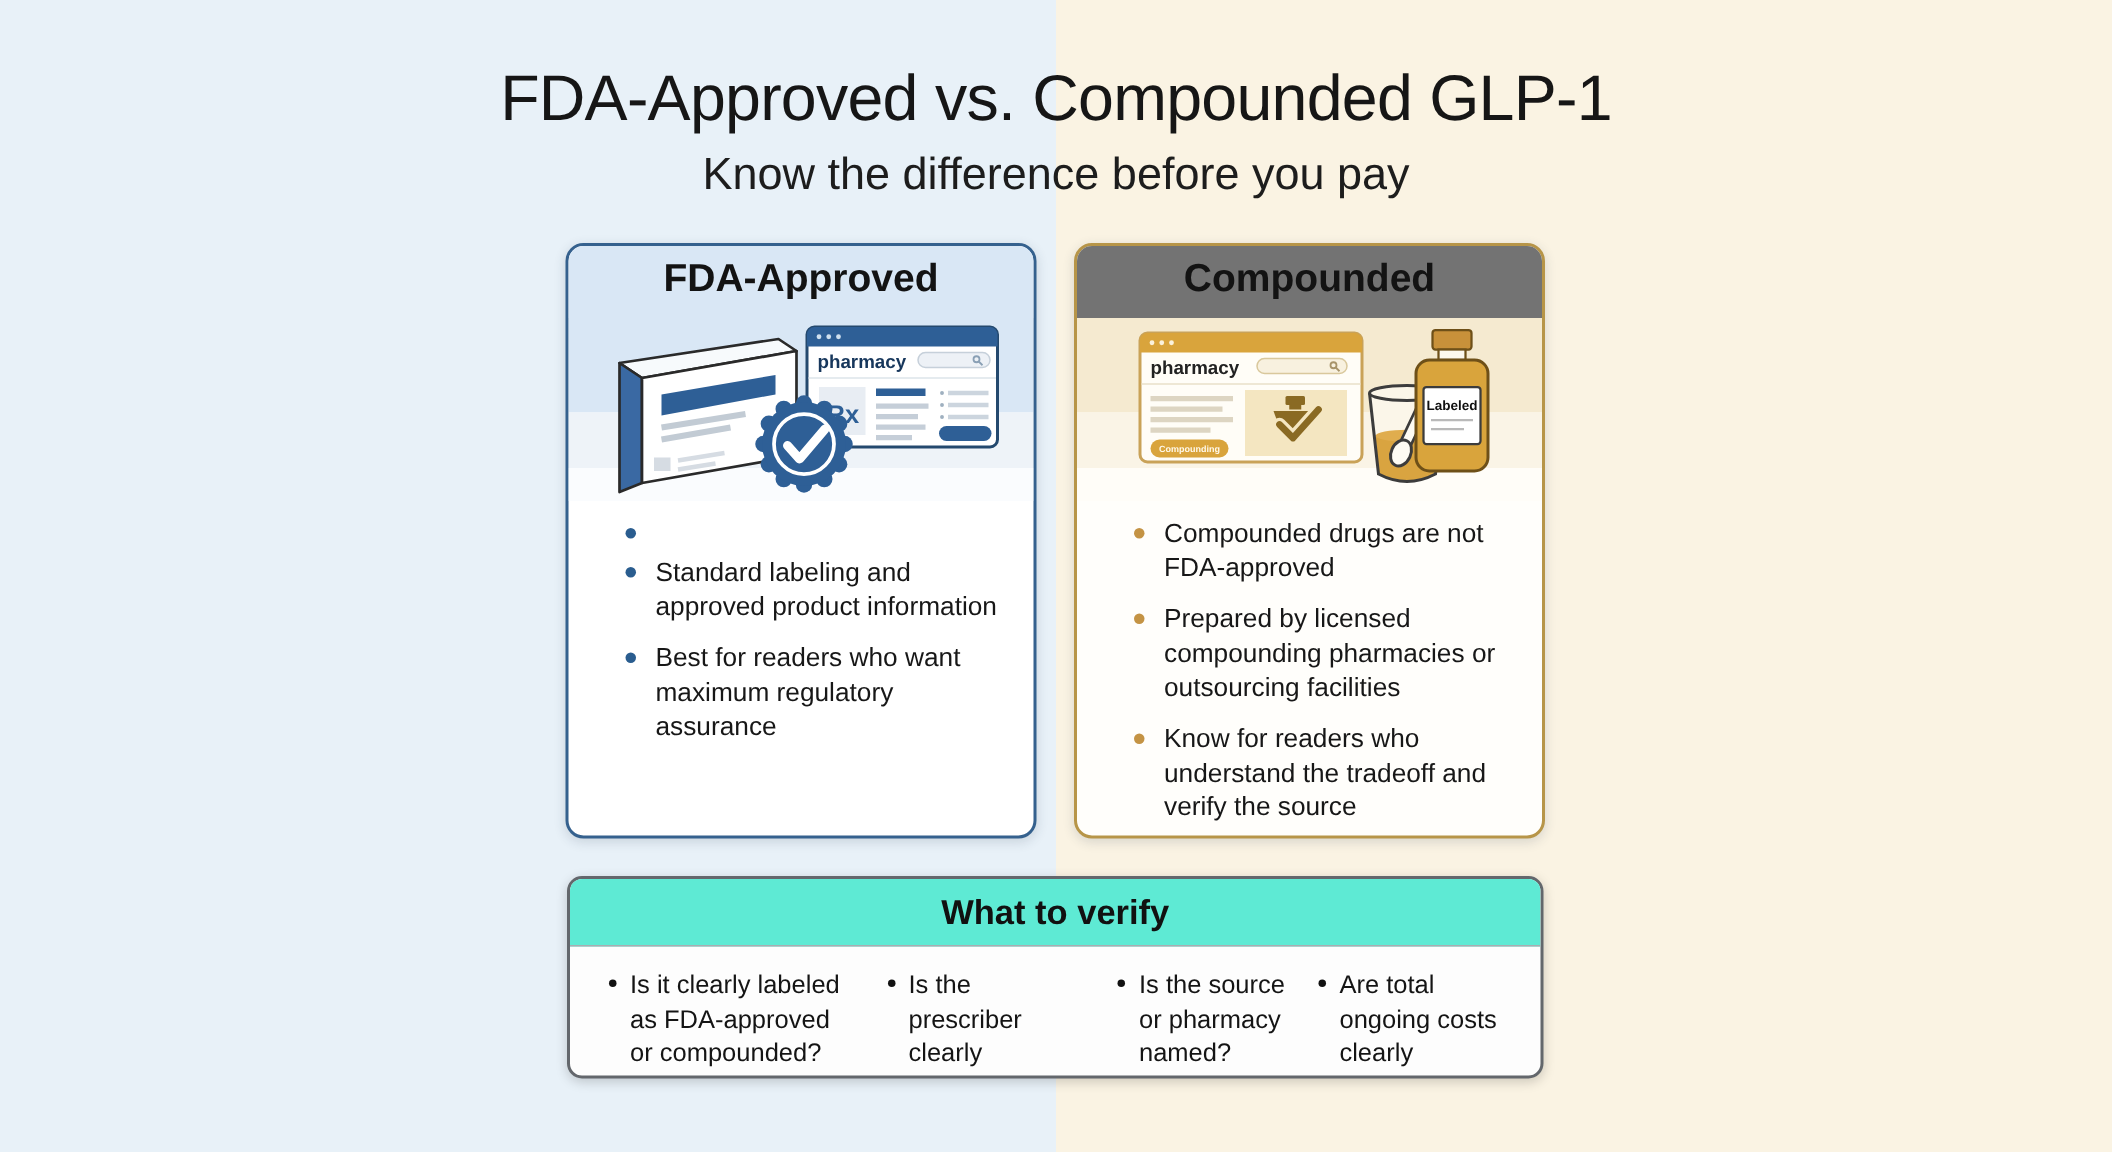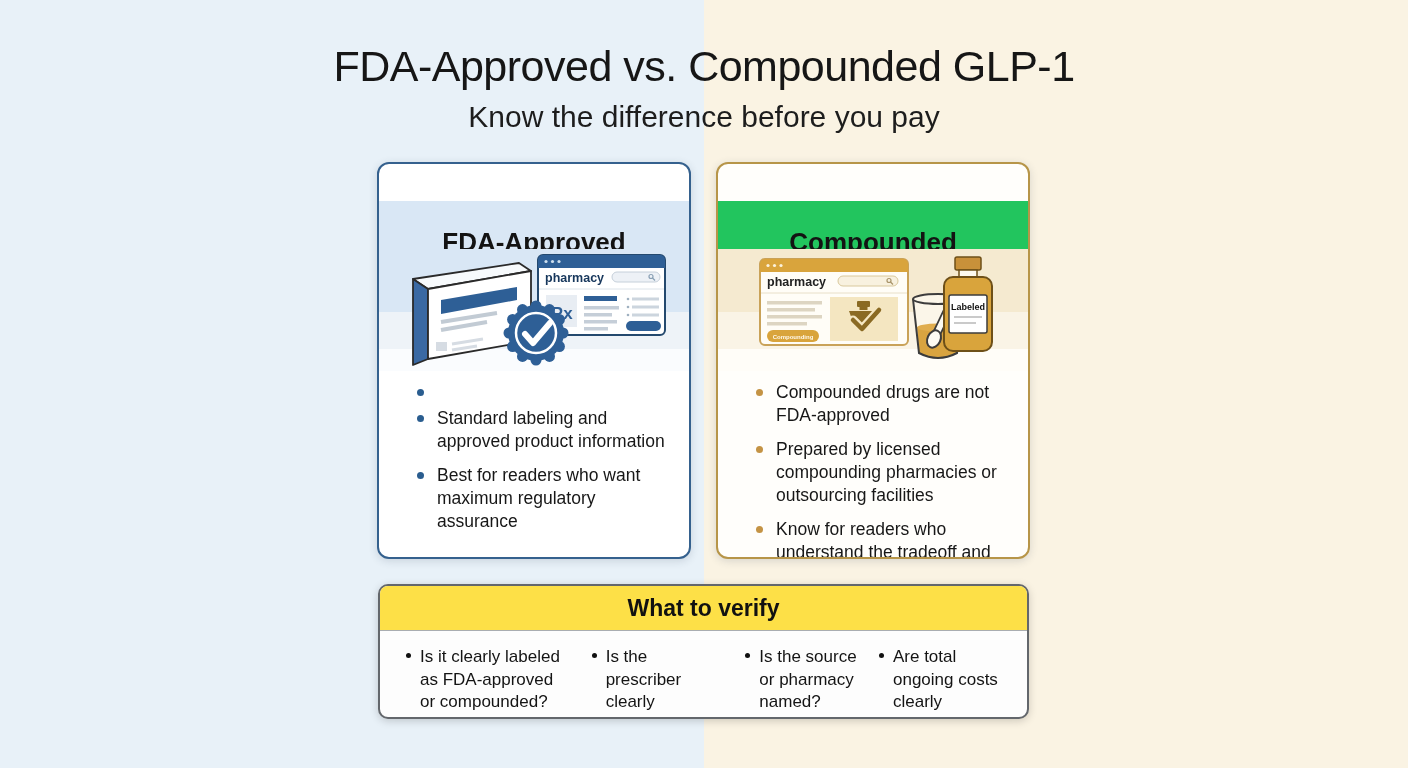--- a/index.html
+++ b/index.html
@@ -18,38 +18,38 @@
   }
   .card{
     position:absolute;top:162px;width:314px;height:397px;border-radius:12px;
     overflow:hidden;box-sizing:border-box;background:#ffffff;
     box-shadow:0 2px 8px rgba(40,55,80,.16);
   }
   .card.fda{left:377px;border:2px solid #35618e;}
   .card.comp{left:716px;border:2px solid #b79548;background:#fffefb;}
   .card-title{
     height:48px;text-align:center;font-size:26px;font-weight:700;color:#131313;
-    padding-top:28px;box-sizing:border-box;line-height:26px;margin-top:37px;
+    padding-top:8px;box-sizing:border-box;line-height:26px;
   }
   .fda .card-title{background:#d9e7f5;}
-  .comp .card-title{background:#22c55e;}
+  .comp .card-title{background:#737373;}
   .illus{display:block;}
   .card-bullets{padding:10px 10px 0 38px;}
   .bullet-item{display:flex;margin-bottom:11px;}
   .dot{width:7px;height:7px;border-radius:50%;margin:8px 13px 0 0;flex:none;}
   .fda .dot{background:#2a5d8f;}
   .comp .dot{background:#c49344;}
   .bullet-text{font-size:17.5px;line-height:1.31;color:#171717;width:235px;}
   .verify{
     position:absolute;left:378px;top:584px;width:651px;height:135px;
     border:2px solid #63676c;border-radius:10px;overflow:hidden;
     background:#fdfdfd;box-sizing:border-box;box-shadow:0 2px 8px rgba(0,0,0,.18);
   }
   .verify-header{
-    height:45px;line-height:45px;background:#fde047;border-bottom:1px solid #a9adb1;
+    height:45px;line-height:45px;background:#5eead4;border-bottom:1px solid #a9adb1;
     text-align:center;font-size:23px;font-weight:700;color:#111;box-sizing:border-box;
   }
   .verify-body{display:flex;justify-content:space-between;padding:15px 26px 0 26px;}
   .verify-item{display:flex;}
   .vdot{width:5px;height:5px;border-radius:50%;background:#111;margin:7px 9px 0 0;flex:none;}
   .verify-text{font-size:17px;line-height:1.33;color:#141414;}
   .w1{width:152px;} .w2{width:120px;} .w3{width:100px;} .w4{width:108px;}
   svg text{font-family:"Liberation Sans","DejaVu Sans",sans-serif;}
 </style>
 </head>

